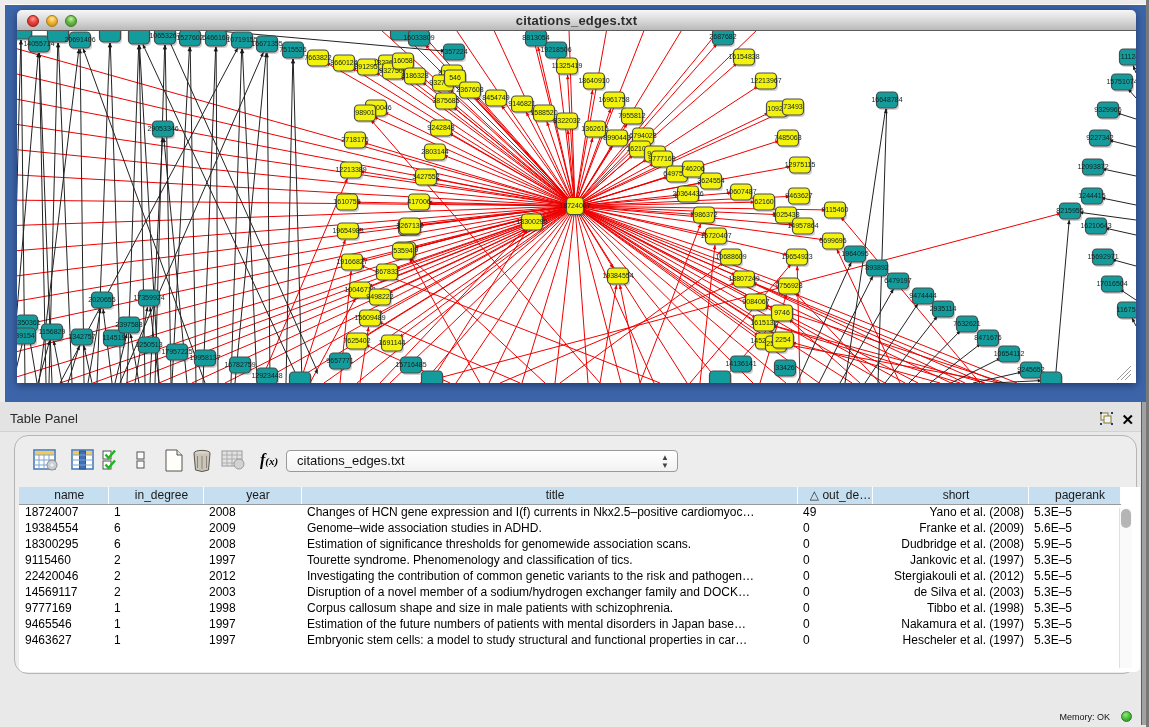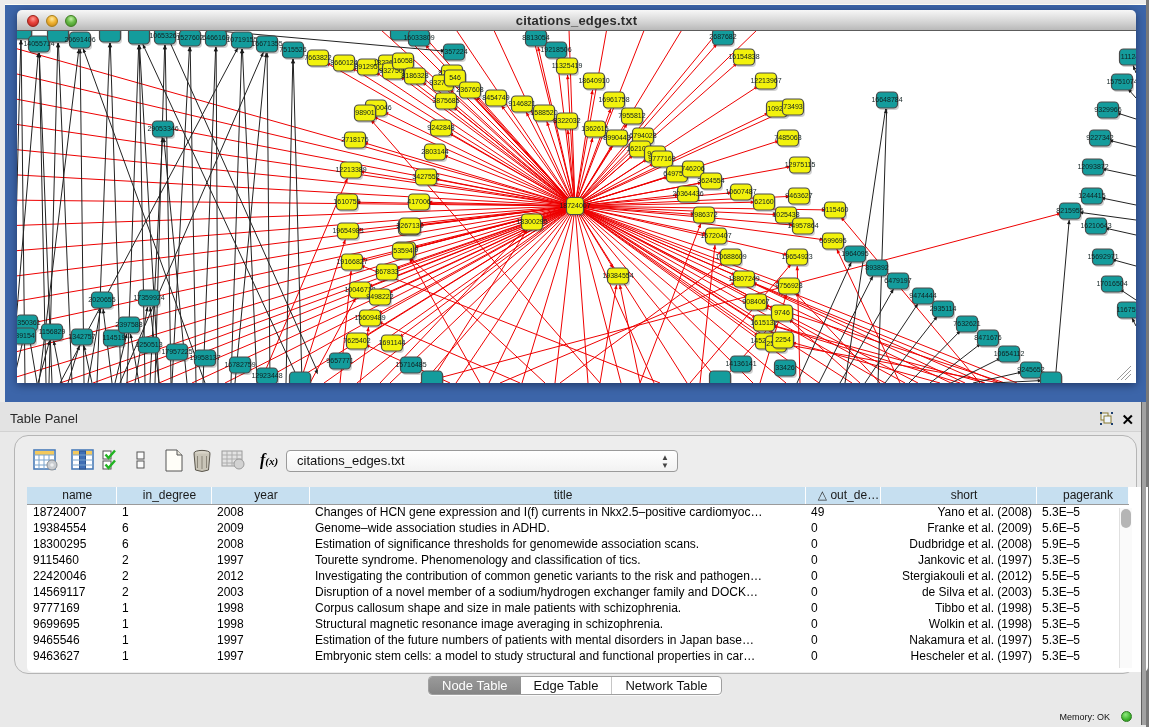--- a/index.html
+++ b/index.html
@@ -18,21 +18,21 @@
 .tphead .t{position:absolute;left:10px;top:9px;font-size:13px;color:#2a2a2a}
 .container{position:absolute;left:14px;top:33px;width:1123px;height:239px;background:#ededed;border:1px solid #b5b5b5;border-radius:14px}
 .toolbar{position:absolute;left:0;top:0;width:100%;height:46px}
 .combo{position:absolute;left:271px;top:14px;width:392px;height:22px;background:linear-gradient(#ffffff,#f2f2f2);border:1px solid #9a9a9a;border-radius:4px;font-size:13px;color:#111;padding-left:10px;line-height:20px}
 .combo .arr{position:absolute;right:8px;top:3px;font-size:8px;color:#444;line-height:8px;text-align:center}
 table.grid{border-collapse:collapse;table-layout:fixed;width:1080px;background:#fff;font-size:12px;color:#000}
 table.grid th{background:#c6dff0;font-weight:400;font-size:12px;color:#1a1a1a;height:17px;border-right:1px solid #fdfdfd;border-bottom:1px solid #9a9a9a;overflow:hidden;white-space:nowrap;padding-left:12px}
 table.grid td{height:16px;padding:0 4px 0 6px;overflow:hidden;white-space:nowrap}
 td.c1{width:89px}td.c2{width:95px}td.c3{width:74px}td.c4{width:496px}td.c5{width:75px}td.c6{width:156px}td.c7{width:92px}
 td.c6{text-align:right}
-.tblwrap{position:absolute;left:12px;top:51px;width:1121px;height:185px;background:#fff;border-radius:0 0 5px 5px;overflow:hidden}
+.tblwrap{position:absolute;left:4px;top:51px;width:1121px;height:185px;background:#fff;border-radius:0 0 5px 5px;overflow:hidden}
 .vsb{position:absolute;right:4px;top:72px;width:13px;height:160px;background:#fafafa;border-left:1px solid #e0e0e0}
 .vsb .th{position:absolute;left:1px;top:1px;width:10px;height:19px;border-radius:5px;background:#b5b5b5}
 .tabs{position:absolute;left:428px;top:274px;height:19px;border:1px solid #9f9f9f;border-radius:4px;background:#fff;display:flex;overflow:hidden;box-shadow:0 1px 0 rgba(255,255,255,.7)}
 .tabs div{font-size:13px;line-height:18px;padding:0 13px;color:#111}
 .tabs .sel{background:linear-gradient(#9a9a9a,#858585);color:#fff}
 .tabs .sep{border-left:1px solid #c6c6c6;padding:0;width:0}
 .mem{position:absolute;right:36px;top:310px;font-size:9px;color:#111}
 .dot{position:absolute;right:14px;top:309px;width:11px;height:11px;border-radius:50%;background:radial-gradient(circle at 40% 30%,#8fe87e,#3db32c 60%,#2a8c1c);border:1px solid #2d7a20}
 .fx{font-style:italic;font-weight:700;font-size:16px;font-family:"Liberation Serif",serif}
 .icon{position:absolute;top:13px}
@@ -1033,29 +1033,20 @@
             <tr>
               <td class="c1">9777169</td>
               <td class="c2">1</td>
               <td class="c3">1998</td>
               <td class="c4">Corpus callosum shape and size in male patients with schizophrenia.</td>
               <td class="c5">0</td>
               <td class="c6">Tibbo et al. (1998)</td>
               <td class="c7">5.3E–5</td>
             </tr>
             <tr>
-              <td class="c1">9699695</td>
-              <td class="c2">1</td>
-              <td class="c3">1998</td>
-              <td class="c4">Structural magnetic resonance image averaging in schizophrenia.</td>
-              <td class="c5">0</td>
-              <td class="c6">Wolkin et al. (1998)</td>
-              <td class="c7">5.3E–5</td>
-            </tr>
-            <tr>
               <td class="c1">9465546</td>
               <td class="c2">1</td>
               <td class="c3">1997</td>
               <td class="c4">Estimation of the future numbers of patients with mental disorders in Japan base…</td>
               <td class="c5">0</td>
               <td class="c6">Nakamura et al. (1997)</td>
               <td class="c7">5.3E–5</td>
             </tr>
             <tr>
               <td class="c1">9463627</td>
@@ -1066,21 +1057,15 @@
               <td class="c6">Hescheler et al. (1997)</td>
               <td class="c7">5.3E–5</td>
             </tr>
     </tbody>
         </table>
     </div>
     <div class="vsb">
         <div class="th"></div>
       </div>
   </div>
-  <div class="tabs">
-      <div class="sel">Node Table</div>
-      <div>Edge Table</div>
-      <div class="sep"></div>
-      <div>Network Table</div>
-    </div>
   <span class="mem">Memory: OK</span>
     <div class="dot"></div>
 </div>
 <div class="rightbar2"></div>
 </body></html>

